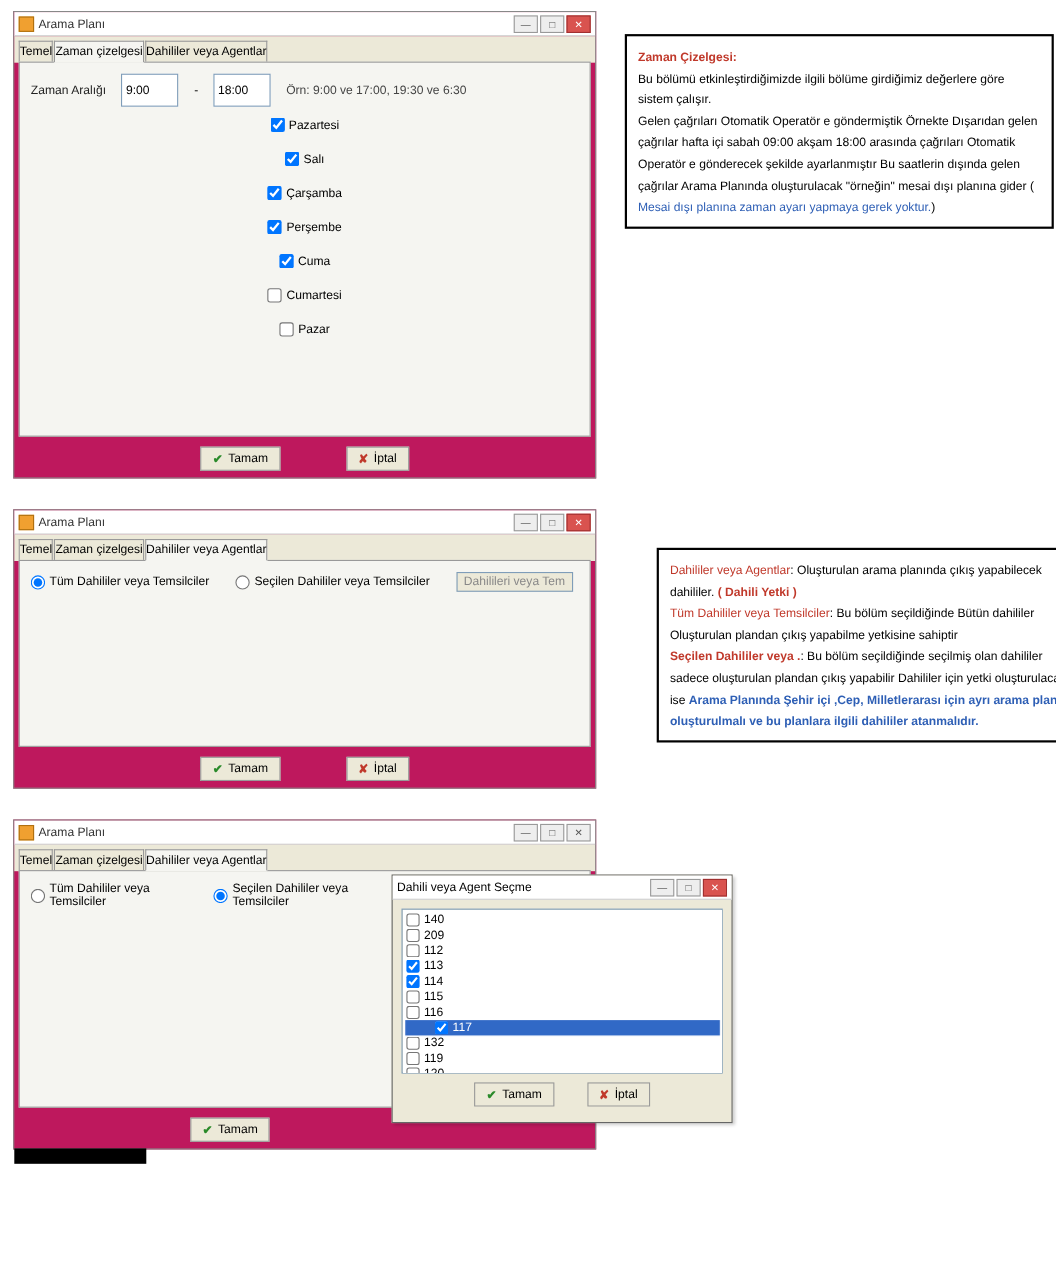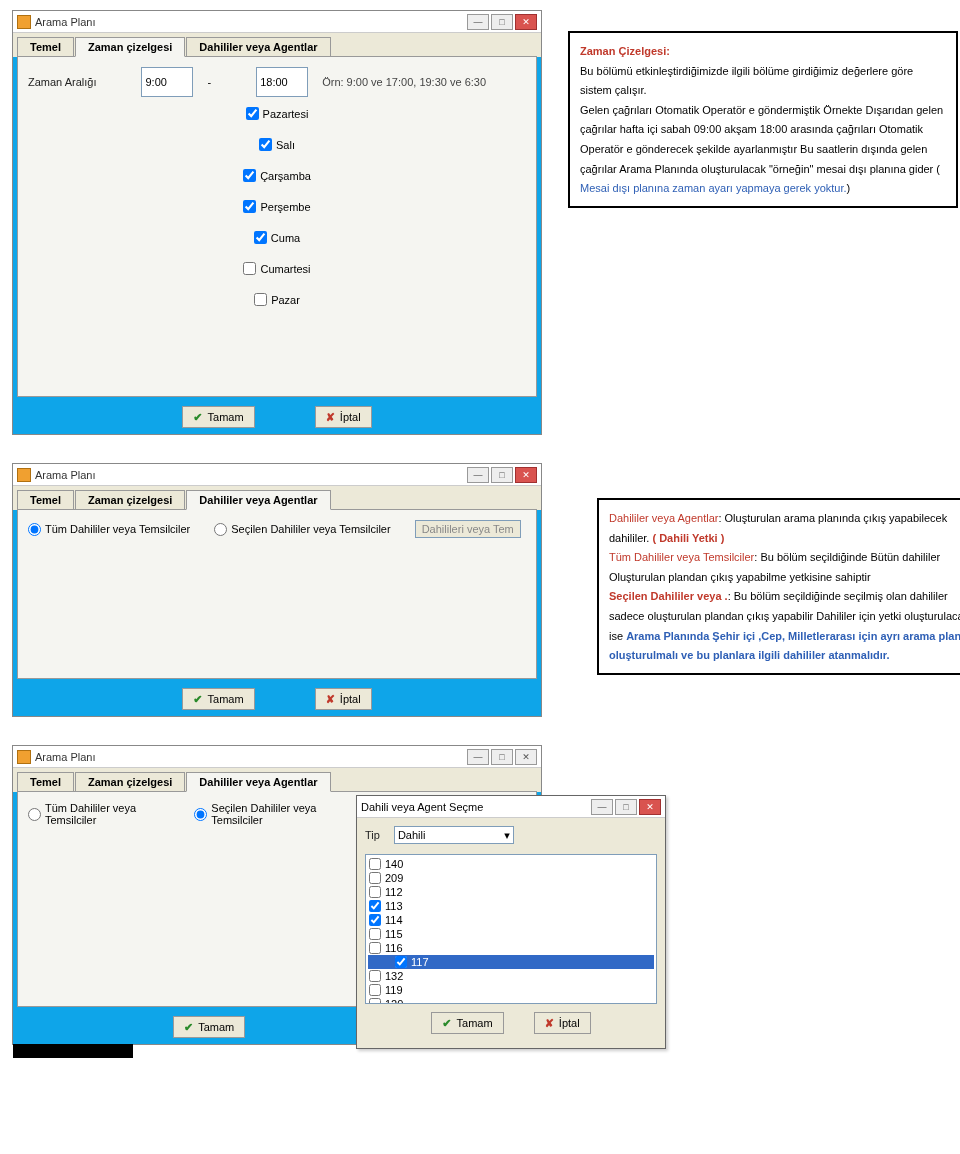--- a/index.html
+++ b/index.html
@@ -1,32 +1,32 @@
 <!DOCTYPE html>
 <html><head>
 <meta charset="utf-8">
 <style>
 * { box-sizing: border-box; margin: 0; padding: 0; font-family: Tahoma, Arial, sans-serif; font-size: 11px; }
 body { background: #fff; width: 960px; padding: 10px 12px; }
-.window { background: #0ea5e9; border: 1px solid #888; margin-bottom: 28px; position: relative; }
+.window { background: #be185d; border: 1px solid #888; margin-bottom: 28px; position: relative; }
 .titlebar { height: 22px; background: #fff; display: flex; align-items: center; padding: 0 4px; border-bottom: 1px solid #ccc; }
 .titlebar .icon { width: 14px; height: 14px; background: #f0a030; border: 1px solid #b07010; margin-right: 4px; }
 .titlebar .title { flex: 1; color: #333; }
 .winbtns { display: flex; gap: 2px; }
 .winbtn { width: 22px; height: 16px; border: 1px solid #999; background: #eee; display: flex; align-items: center; justify-content: center; font-size: 9px; color: #555; cursor: pointer; }
 .winbtn.close { background: #d9534f; color: #fff; border-color: #a03030; }
 .tabbar { display: flex; padding: 4px 4px 0 4px; background: #ece9d8; }
-.tab { padding: 3px 12px; border: 1px solid #999; background: #ece9d8; margin-right: 1px; border-bottom: none; cursor: pointer; font-weight: bold; }
+.tab { padding: 3px 0; border: 1px solid #999; background: #ece9d8; margin-right: 1px; border-bottom: none; cursor: pointer; }
 .tab.active { background: #f5f5f1; border-bottom: 1px solid #f5f5f1; position: relative; z-index: 2; }
 .tabbody { background: #f5f5f1; border: 1px solid #999; margin: 0 4px 4px 4px; padding: 10px; position: relative; top: -1px; min-height: 150px; }
 .row { display: flex; align-items: center; gap: 14px; margin-bottom: 10px; }
 .chk { display: flex; align-items: center; gap: 4px; }
 .chk input[type=checkbox] { width: 13px; height: 13px; }
 .lbl { color: #222; }
-.field { width: 52px; height: 18px; border: 1px solid #7f9db9; background: #fff; padding: 14px 3px; margin-left: 31px; }
+.field { width: 52px; height: 18px; border: 1px solid #7f9db9; background: #fff; padding: 14px 3px; }
 .example { color: #444; }
 .radio { display: flex; align-items: center; gap: 4px; }
 .btnrow { display: flex; justify-content: center; gap: 60px; margin: 8px 0 6px; }
 .btn { display: flex; align-items: center; gap: 5px; padding: 2px 10px; border: 1px solid #999; background: #ece9d8; cursor: pointer; height: 22px; }
 .ok-icon { color: #2a8a2a; font-weight: bold; }
 .cancel-icon { color: #c0392b; font-weight: bold; }
 .callout { position: absolute; background: #fff; border: 2px solid #000; padding: 8px 10px; width: 390px; line-height: 1.4; z-index: 50; font-family: Calibri, Arial, sans-serif; font-size: 14px; }
 .callout b.red { color: #c0392b; font-weight: bold; }
 .callout b.blue { color: #2e5fb5; font-weight: bold; }
 .callout .red { color: #c0392b; }
@@ -209,27 +209,20 @@
   <div class="inner-titlebar">
     <div class="icon"></div>
     <div class="title" style="flex:1;">Dahili veya Agent Seçme</div>
     <div class="winbtns">
       <div class="winbtn">—</div>
       <div class="winbtn">□</div>
       <div class="winbtn close">✕</div>
     </div>
   </div>
   <div class="inner-body">
-    <div class="row">
-      <span class="lbl">Tip</span>
-      <div class="select">
-        <span>Dahili</span>
-        <span>▾</span>
-      </div>
-    </div>
     <div class="listbox" id="listbox">
           <div class="listitem">
             <input type="checkbox" style="">
             <span>140</span>
           </div>
           <div class="listitem">
             <input type="checkbox" style="">
             <span>209</span>
           </div>
           <div class="listitem">

